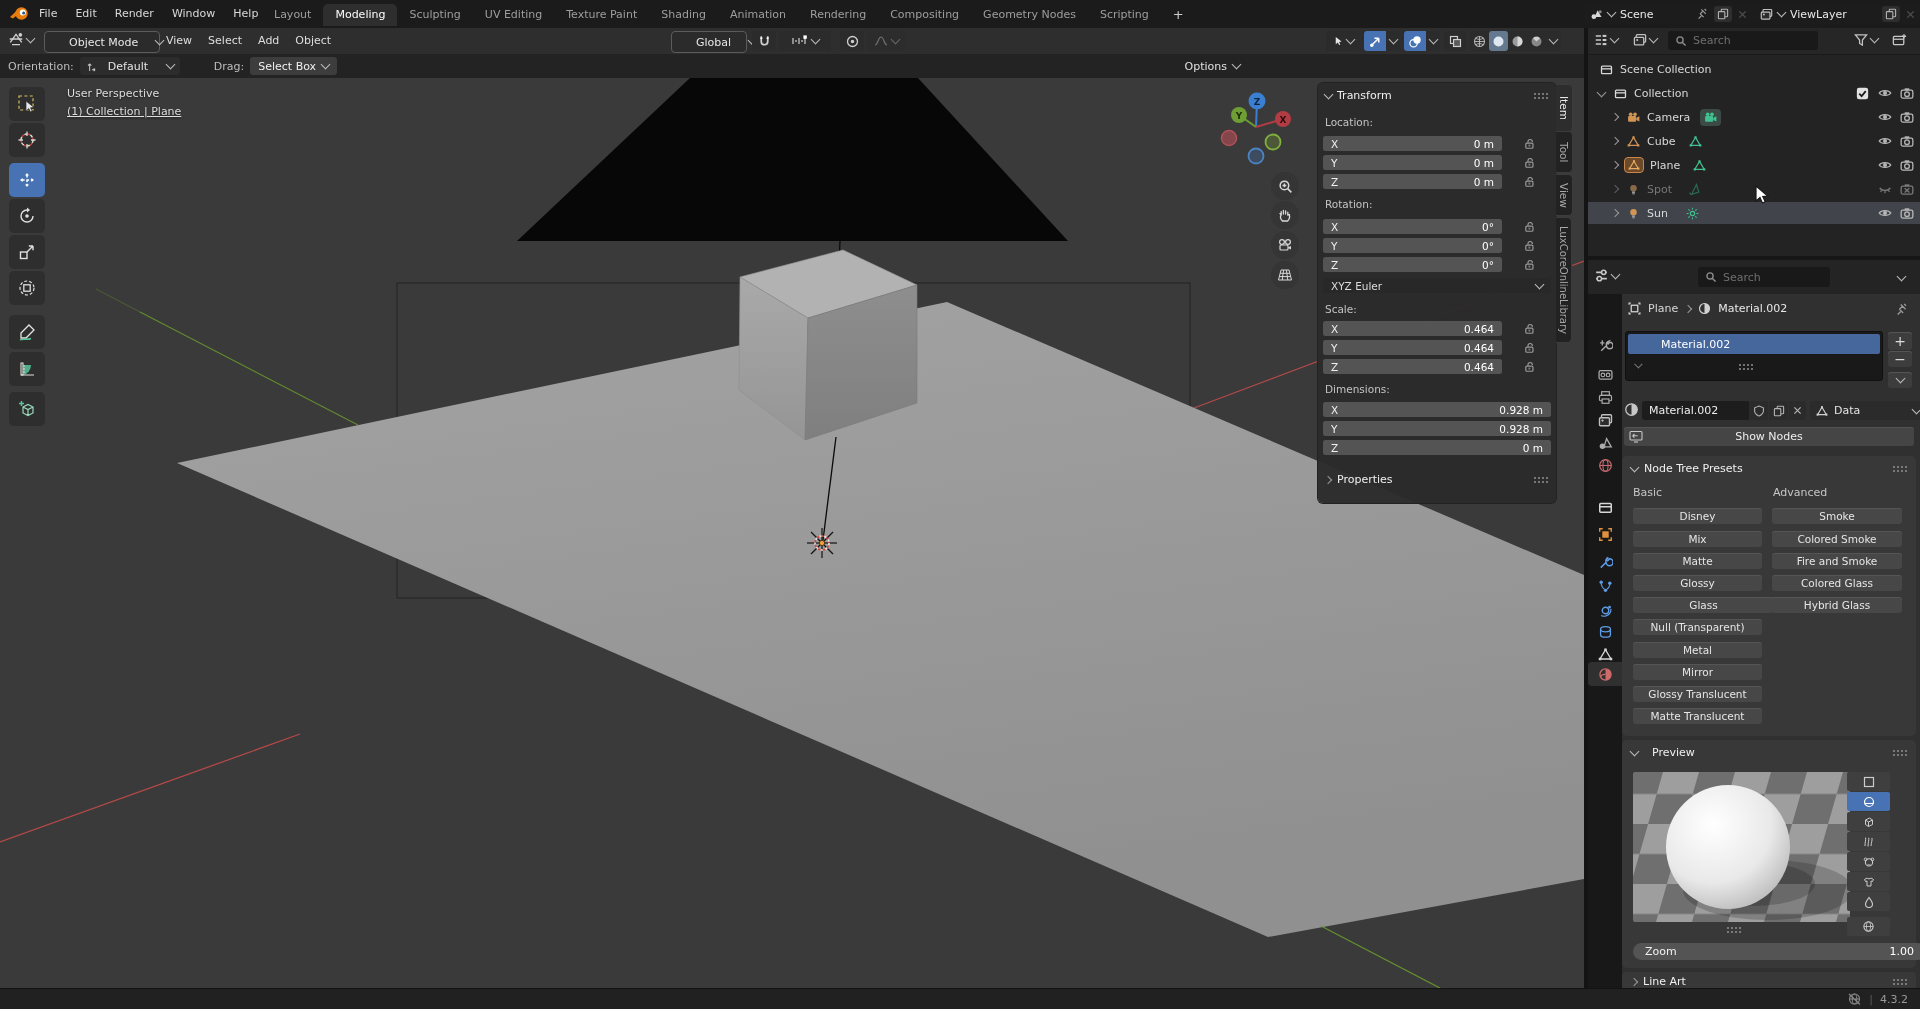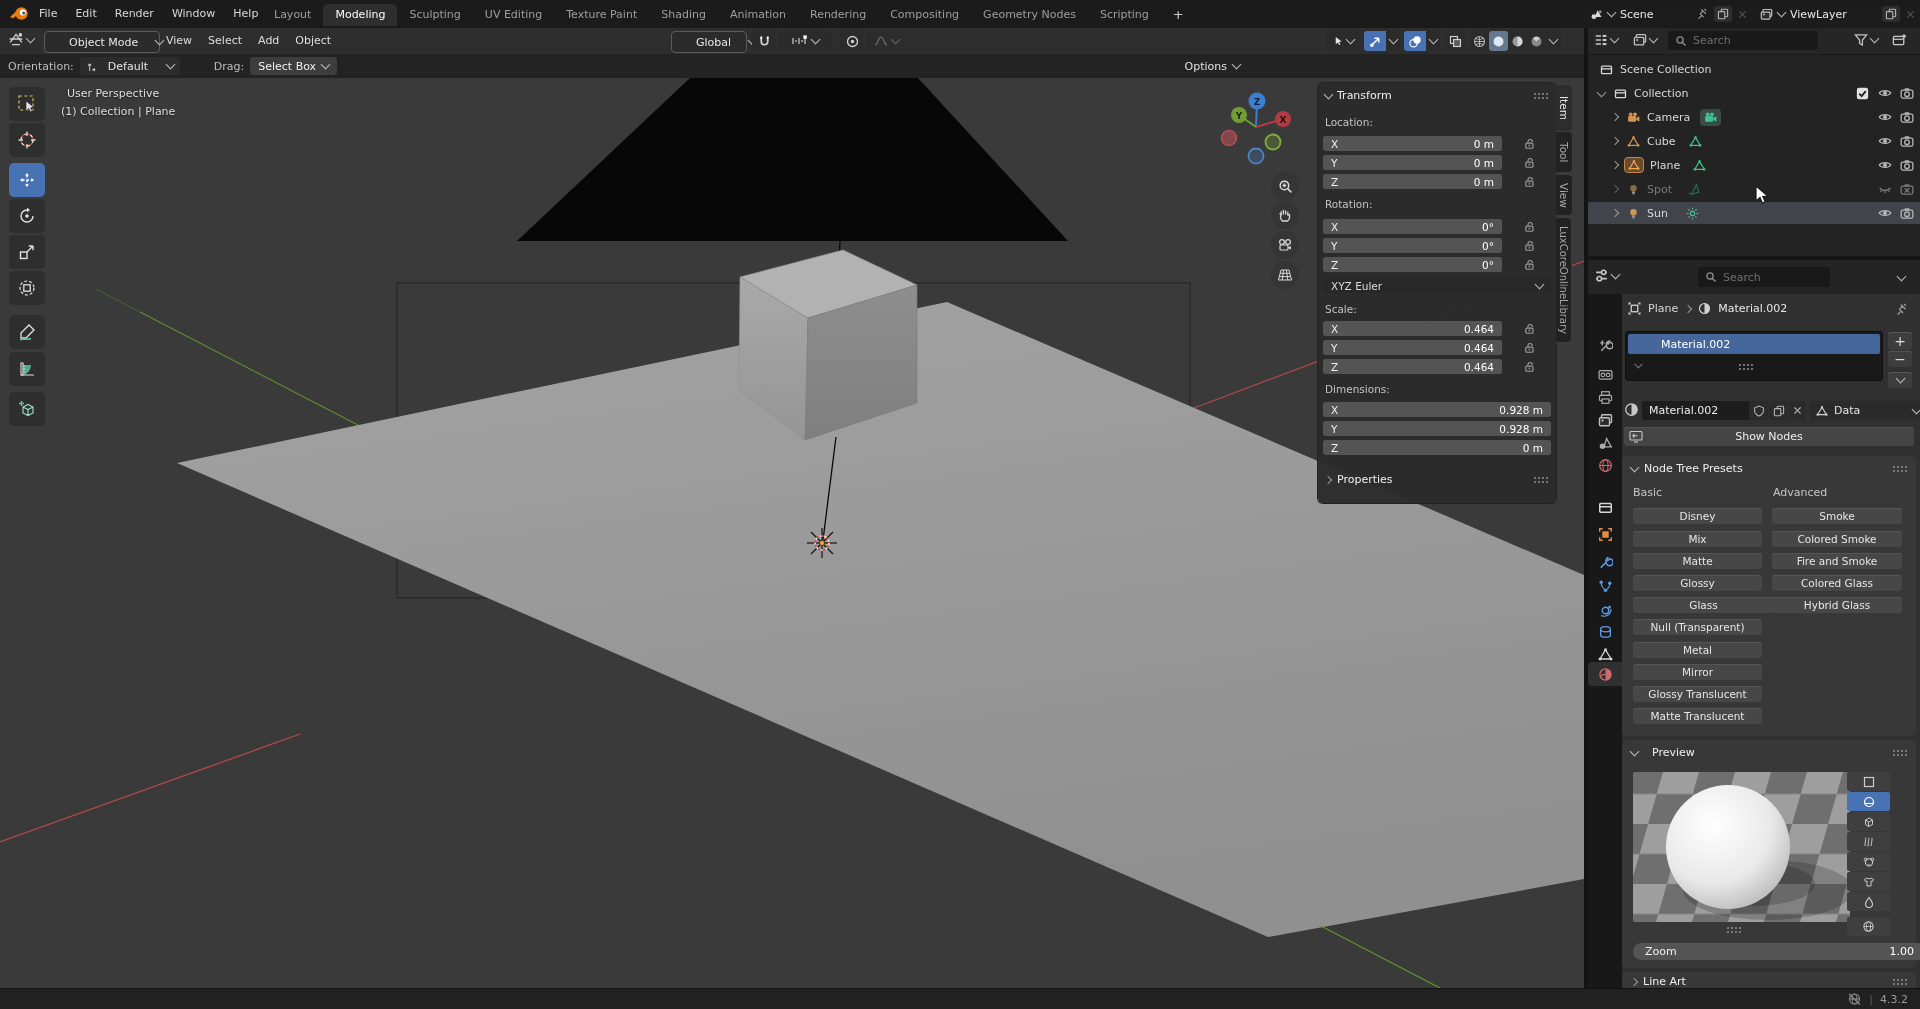--- a/index.html
+++ b/index.html
@@ -415,21 +415,21 @@
         <line x1="811" y1="454" x2="833" y2="476"></line>
           <line x1="833" y1="454" x2="811" y2="476"></line>
       </g>
       <circle cx="822" cy="465" r="7" fill="none" stroke="#e8e3df" stroke-width="1.6" stroke-dasharray="2.5 2.5"></circle>
       <circle cx="822" cy="465" r="7" fill="none" stroke="#d8443a" stroke-width="1.6" stroke-dasharray="2.5 2.5" stroke-dashoffset="2.5"></circle>
       <circle cx="822" cy="465" r="2.6" fill="#f5a33a" stroke="#3a2a12" stroke-width="0.8"></circle>
     </g>
   </svg>
 
   <div class="abs txt" style="left:67px;top:87px;color:#dedede;text-shadow:0 1px 2px #0008;">User Perspective</div>
-  <div class="abs txt" style="left:61px;top:105px;color:#dedede;text-shadow:0 1px 2px #0008;">(1) Collection | Plane</div>
+  <div class="abs txt" style="left:67px;top:105px;color:#dedede;text-shadow:0 1px 2px #0008;text-decoration:underline;">(1) Collection | Plane</div>
 
   <div>
     <div class="tbtn" style="top:87px;">
       <svg width="20" height="20" viewBox="0 0 20 20">
           <rect x="2" y="2" width="14" height="14" fill="none" stroke="#d8bc5a" stroke-width="1.2" stroke-dasharray="3 2.4"></rect>
           <path d="M9 7 L9 17 L11.8 14.6 L13.4 18 L15.2 17.1 L13.6 13.8 L17 13.4 Z" fill="#e8e8e8" stroke="#2a2a2a" stroke-width=".7"></path>
         </svg>
     </div>
     <div class="tbtn" style="top:123px;">
       <svg width="20" height="20" viewBox="0 0 20 20">

